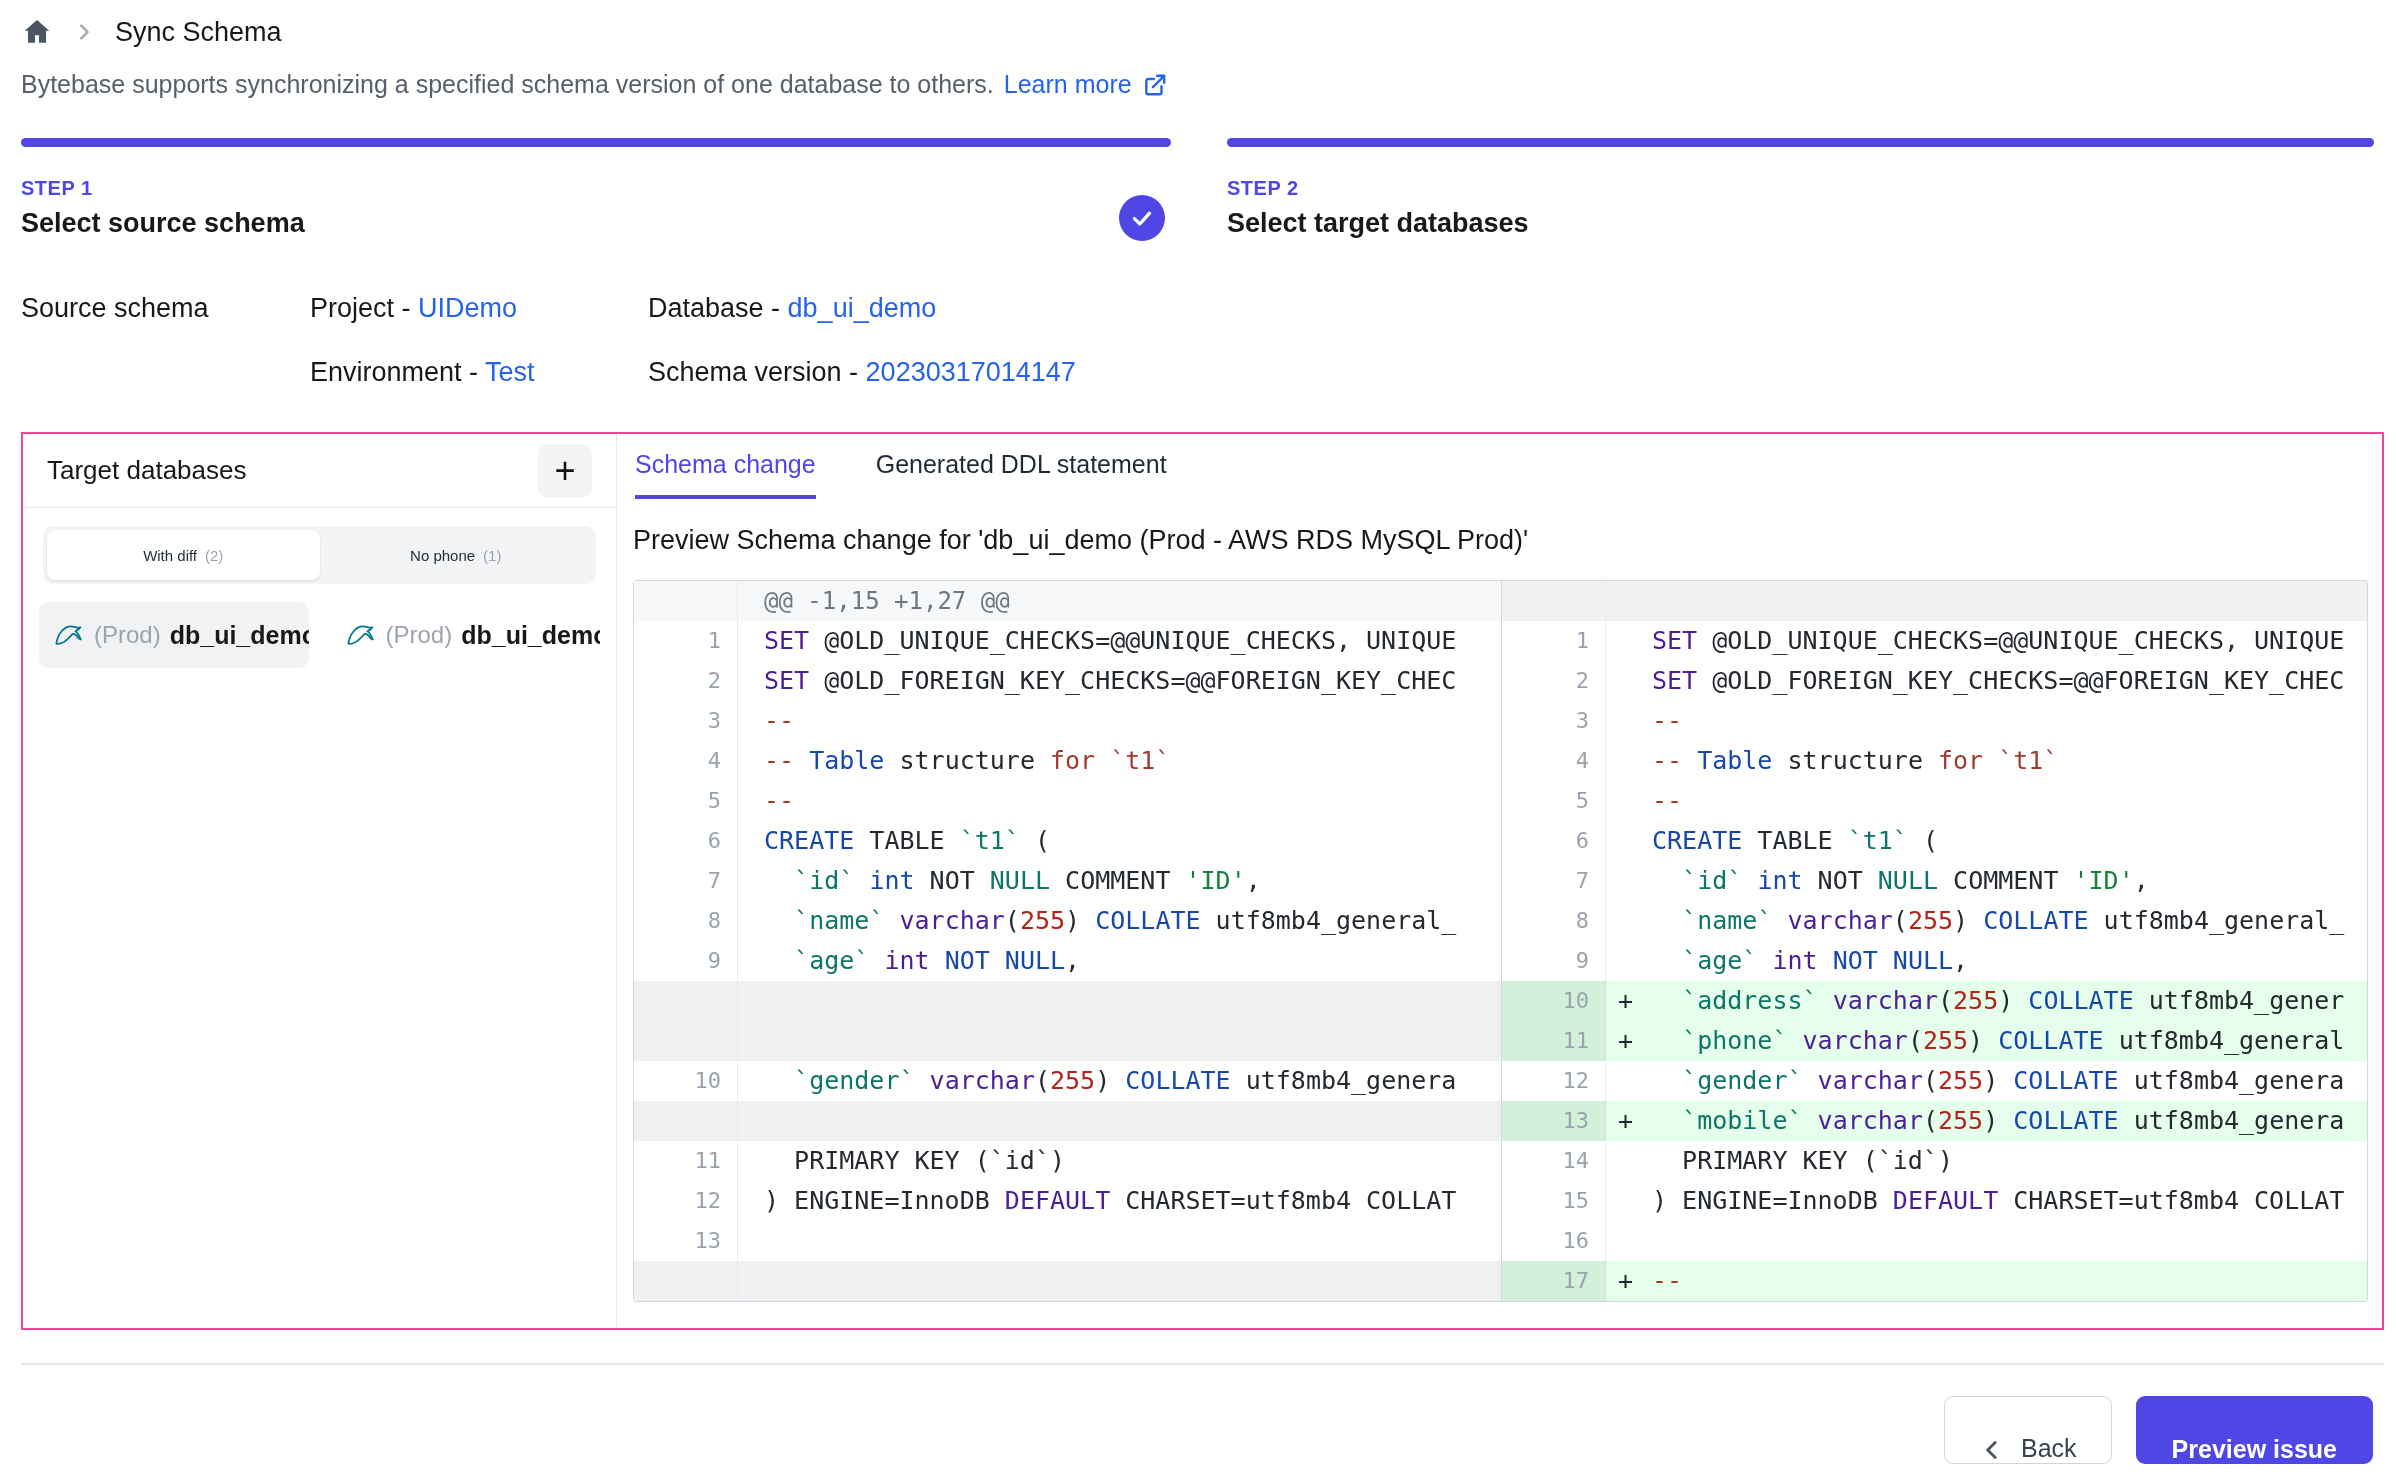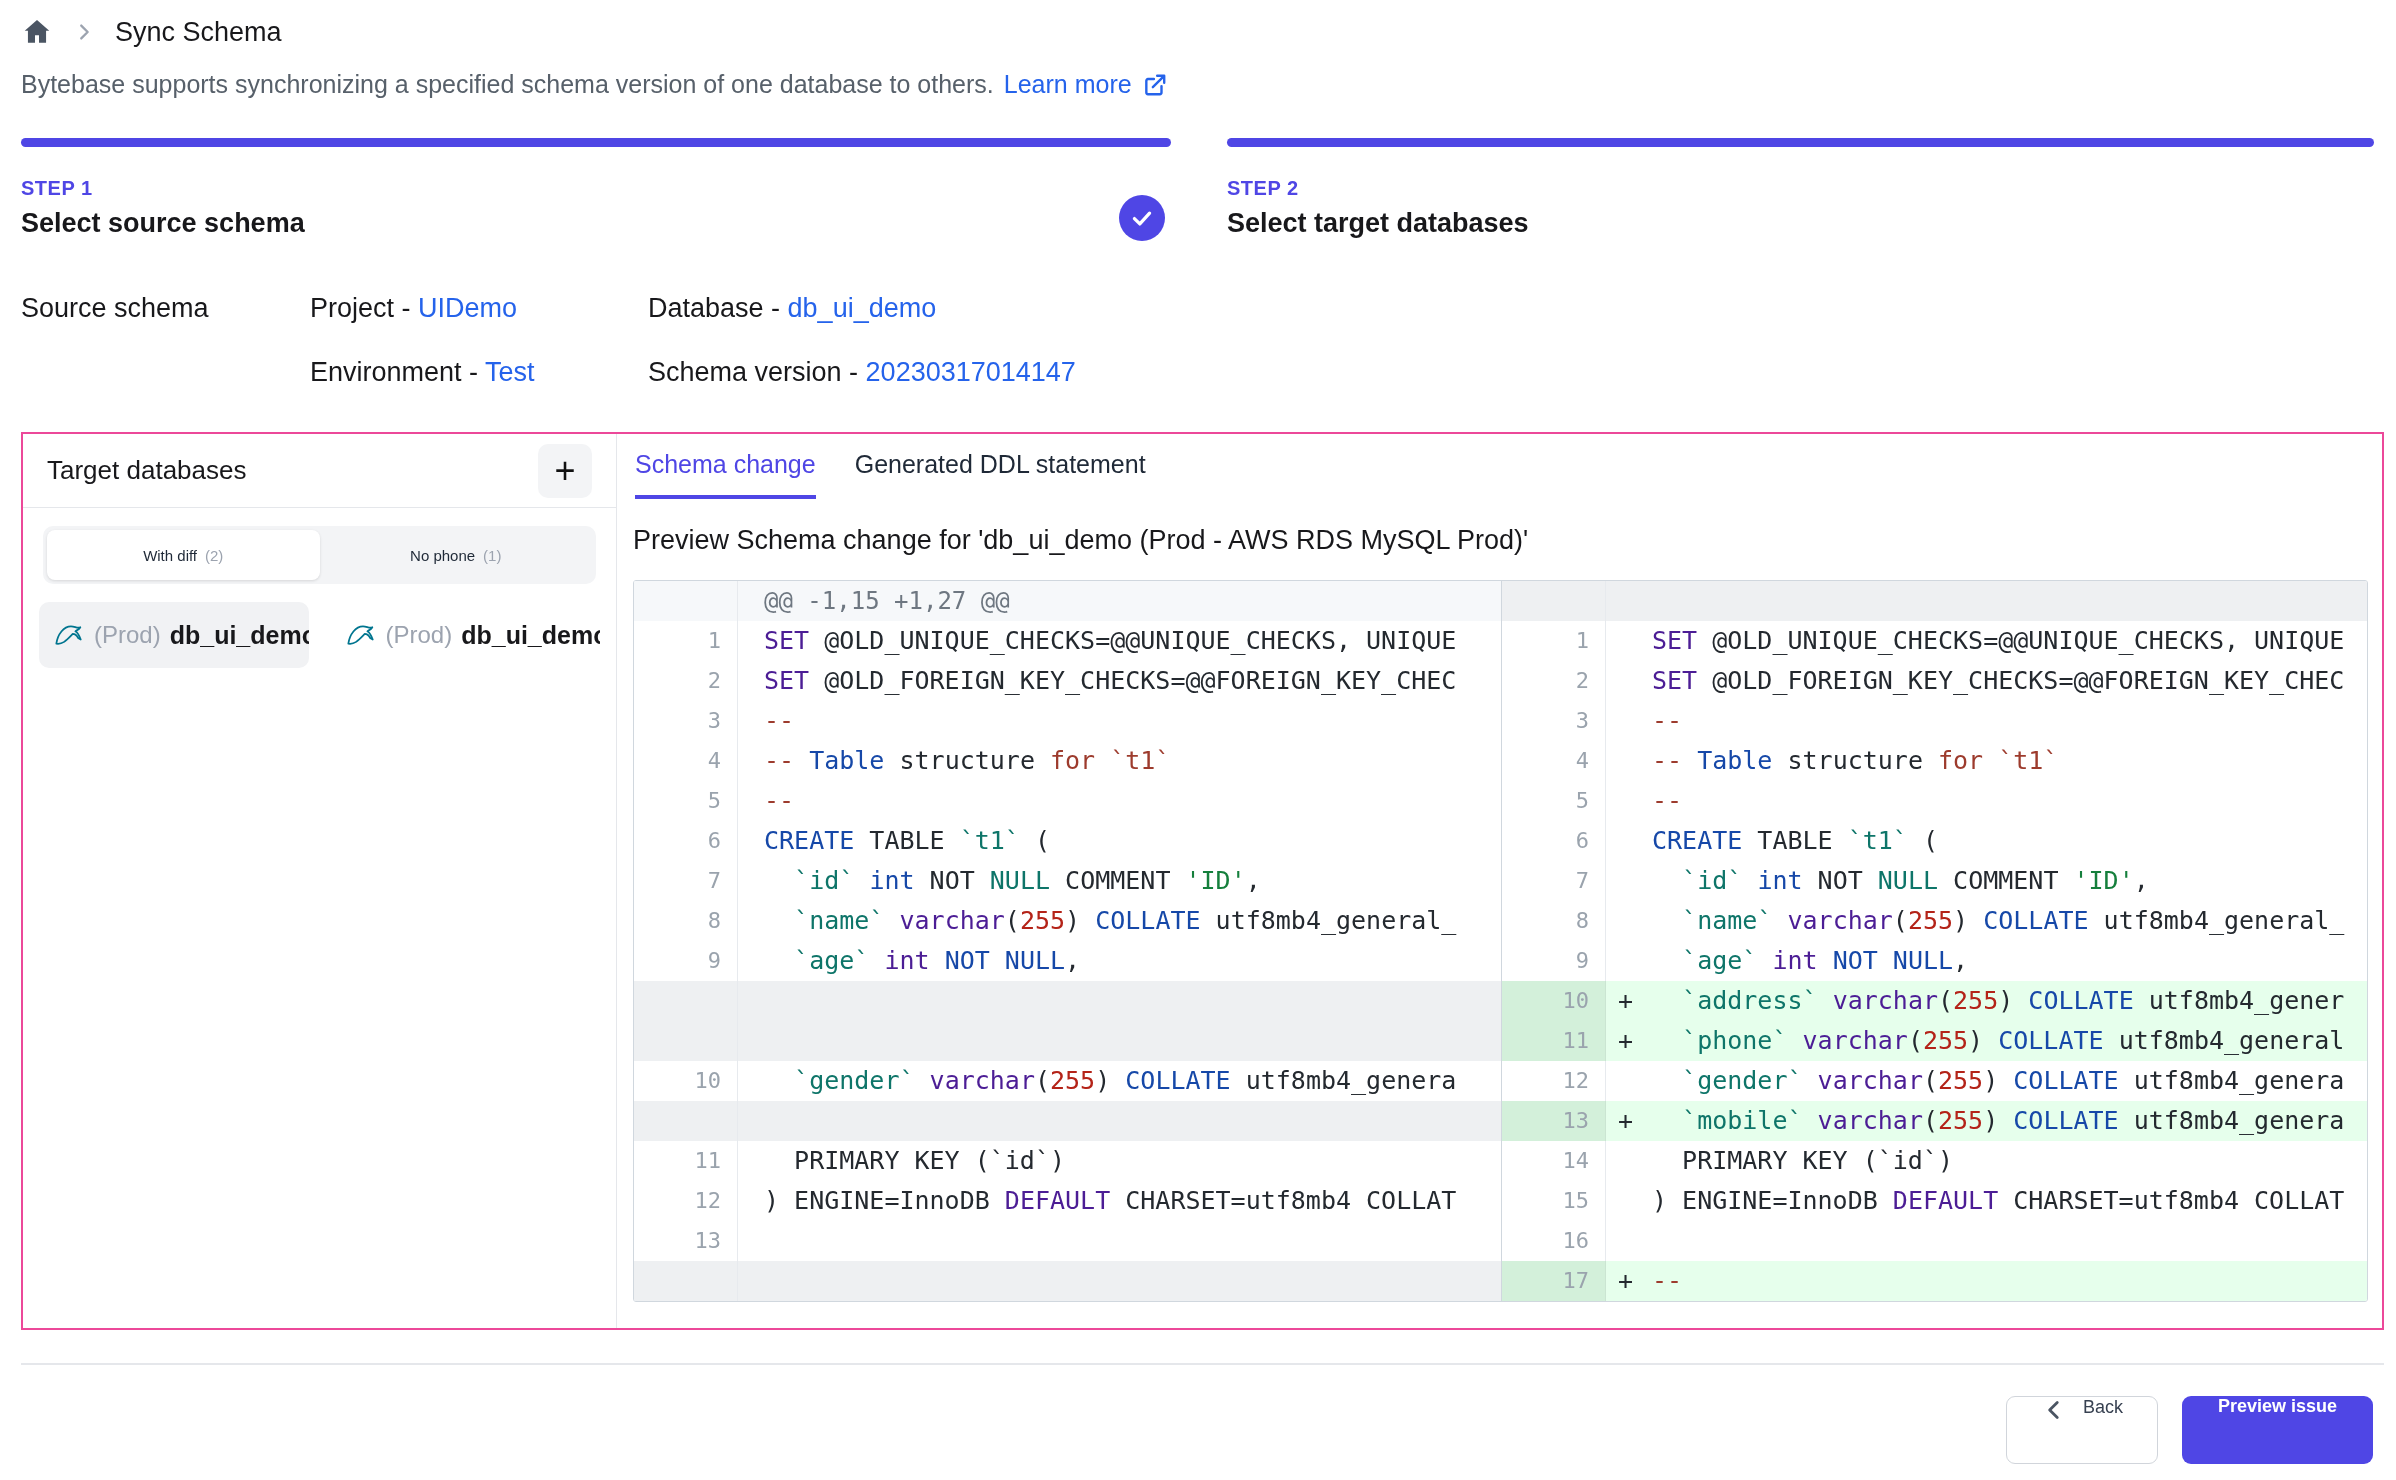--- a/index.html
+++ b/index.html
@@ -40,21 +40,21 @@
   .seg .count { color: #9ca3af; }
   .seg.active { background: #fff; box-shadow: 0 1px 3px rgba(0,0,0,.12); font-weight: 500; }
   .db-list { padding: 4px 16px; display: flex; flex-direction: row; gap: 22px; }
   .db-item { height: 66px; border-radius: 10px; display: flex; align-items: center; padding: 0 14px; gap: 9px; white-space: nowrap; overflow: hidden; cursor: pointer; }
   .db-item.selected { background: #f1f2f4; }
   .db-item .env, .db-item .inst { color: #9ca3af; font-size: 24px; }
   .db-item .dbname { color: #18181b; font-size: 25px; font-weight: 600; }
 
   
   .right-panel { flex: 1; padding: 16px 14px 0 16px; min-width: 0; }
-  .preview-tabs { display: flex; gap: 39px; padding-left: 2px; }
+  .preview-tabs { display: flex; gap: 60px; padding-left: 2px; }
   .ptab { font-size: 25px; color: #1f2937; padding-bottom: 16px; cursor: pointer; }
   .ptab.active { color: var(--accent); font-weight: 500; border-bottom: 4px solid var(--accent); }
   .preview-title { margin-top: 26px; font-size: 27px; font-weight: 500; color: #18181b; }
 
   
   .diff { margin-top: 24px; border: 1px solid #d0d7de; border-radius: 3px; display: flex; height: 722px; overflow: hidden; }
   .pane { display: flex; flex-direction: column; min-width: 0; }
   .pane-left { width: 868px; border-right: 1px solid #d0d7de; flex: none; }
   .pane-right { flex: 1; }
   .drow { display: flex; height: 40px; line-height: 40px; background: #fff; }
@@ -75,21 +75,21 @@
   .tk-kb { color: #1648a8; }
   .tk-id { color: #0e7569; }
   .tk-st { color: #157f3c; }
   .tk-nu { color: #b42318; }
   .tk-cm { color: #9d3b2d; }
   .tk-hdr { color: #6e7781; }
 
   
   .footer-sep { position: absolute; top: 1363px; left: 21px; width: 2363px; height: 2px; background: #e5e7eb; }
   .footer { position: absolute; top: 1396px; right: 23px; display: flex; gap: 24px; }
-  .btn { height: 68px; border-radius: 9px; font-size: 18px; display: flex; align-items: flex-start; justify-content: center; cursor: pointer; }
+  .btn { height: 68px; border-radius: 9px; font-size: 25px; display: flex; align-items: flex-end; justify-content: center; cursor: pointer; }
   .btn-back { background: #fff; border: 1px solid #d1d5db; color: #374151; font-weight: 500; padding: 0 34px; gap: 16px; }
   .btn-primary { background: var(--accent); border: none; color: #fff; font-weight: 600; padding: 0 36px; }
 </style>
 </head>
 <body>
 
 <div class="breadcrumb">
   <span style="display:inline-flex;">
     <svg width="32" height="32" viewBox="0 0 24 24" fill="#4b5563">
         <path d="M12 3 2.8 11h2.4v9h5.3v-5.6h3v5.6h5.3v-9h2.4z"></path>

